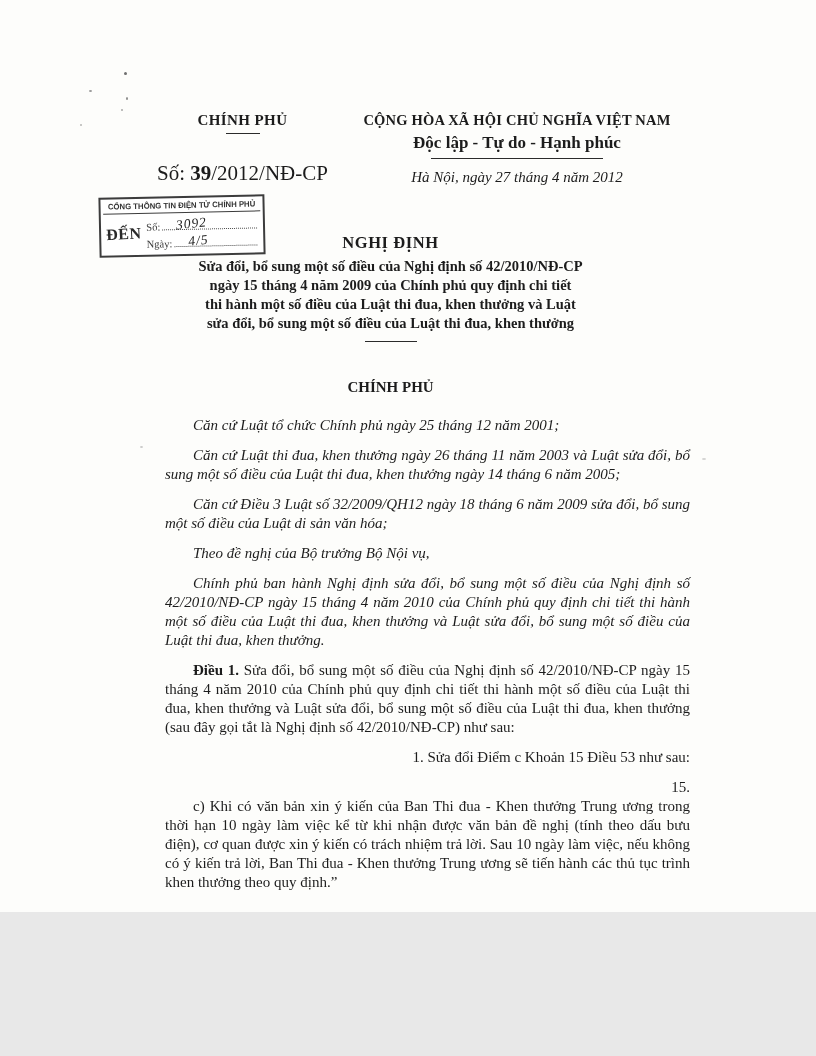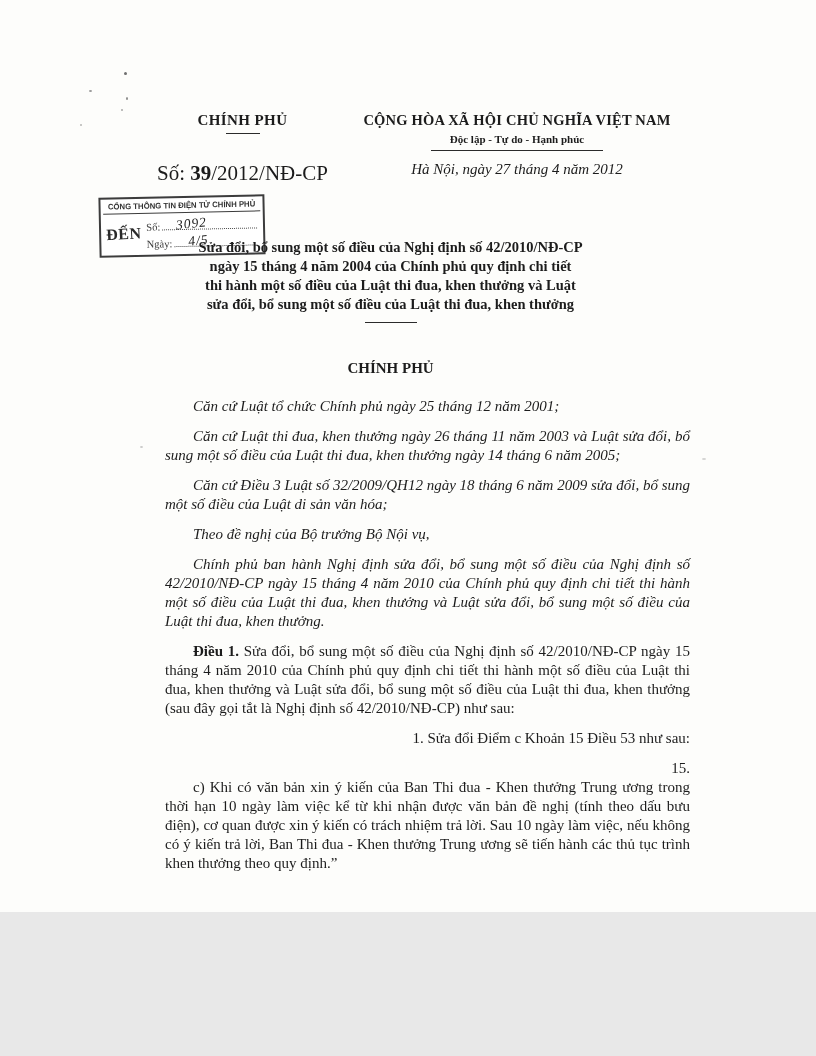--- a/index.html
+++ b/index.html
@@ -18,21 +18,21 @@
     text-align:center;
   }
   .org-name { font-weight:bold; font-size:15px; letter-spacing:.4px; }
   .org-rule { width:34px; border:0; border-top:1.6px solid #2b2b2b; margin:4px auto 0; }
   .doc-number { margin-top:27px; font-size:21px; white-space:nowrap; }
   .header-right {
     position:absolute; top:112px; left:352px; width:330px;
     text-align:center;
   }
   .country { font-weight:bold; font-size:14.5px; white-space:nowrap; letter-spacing:.2px; }
-  .motto { font-weight:bold; font-size:11px; margin-top:4px; }
+  .motto { font-weight:bold; font-size:17px; margin-top:4px; }
   .motto-rule { width:172px; border:0; border-top:1.6px solid #2b2b2b; margin:5px auto 0; }
   .place-date { font-style:italic; font-size:15px; margin-top:10px; white-space:nowrap; }
   
   .stamp {
     position:absolute; top:196px; left:99px; width:166px;
     border:2px solid #3c3c3c; background:rgba(255,255,255,.92);
     transform:rotate(-1.2deg);
     box-sizing:border-box;
   }
   .stamp-title {
@@ -125,23 +125,24 @@
           <span class="stamp-label">Ngày:</span>
           <span class="leader">
               <span class="hand">4/5</span>
             </span>
         </div>
       </div>
     </div>
   </div>
 
   <div class="main">
+    <h1 class="doc-kind">NGHỊ ĐỊNH</h1>
     <div class="doc-subtitle">
       <span class="subtitle-line">Sửa đổi, bổ sung một số điều của Nghị định số 42/2010/NĐ-CP</span>
-      <span class="subtitle-line">ngày 15 tháng 4 năm 2004 của Chính phủ quy định chi tiết</span>
+      <span class="subtitle-line">ngày 15 tháng 4 năm 2009 của Chính phủ quy định chi tiết</span>
       <span class="subtitle-line">thi hành một số điều của Luật thi đua, khen thưởng và Luật</span>
       <span class="subtitle-line">sửa đổi, bổ sung một số điều của Luật thi đua, khen thưởng</span>
     </div>
     <hr class="title-rule">
 
     <div class="issuer-heading">CHÍNH PHỦ</div>
 
     <p class="para italic first">Căn cứ Luật tổ chức Chính phủ ngày 25 tháng 12 năm 2001;</p>
     <p class="para italic">Căn cứ Luật thi đua, khen thưởng ngày 26 tháng 11 năm 2003 và Luật sửa đổi, bổ sung một số điều của Luật thi đua, khen thưởng ngày 14 tháng 6 năm 2005;</p>
     <p class="para italic">Căn cứ Điều 3 Luật số 32/2009/QH12 ngày 18 tháng 6 năm 2009 sửa đổi, bổ sung một số điều của Luật di sản văn hóa;</p>

